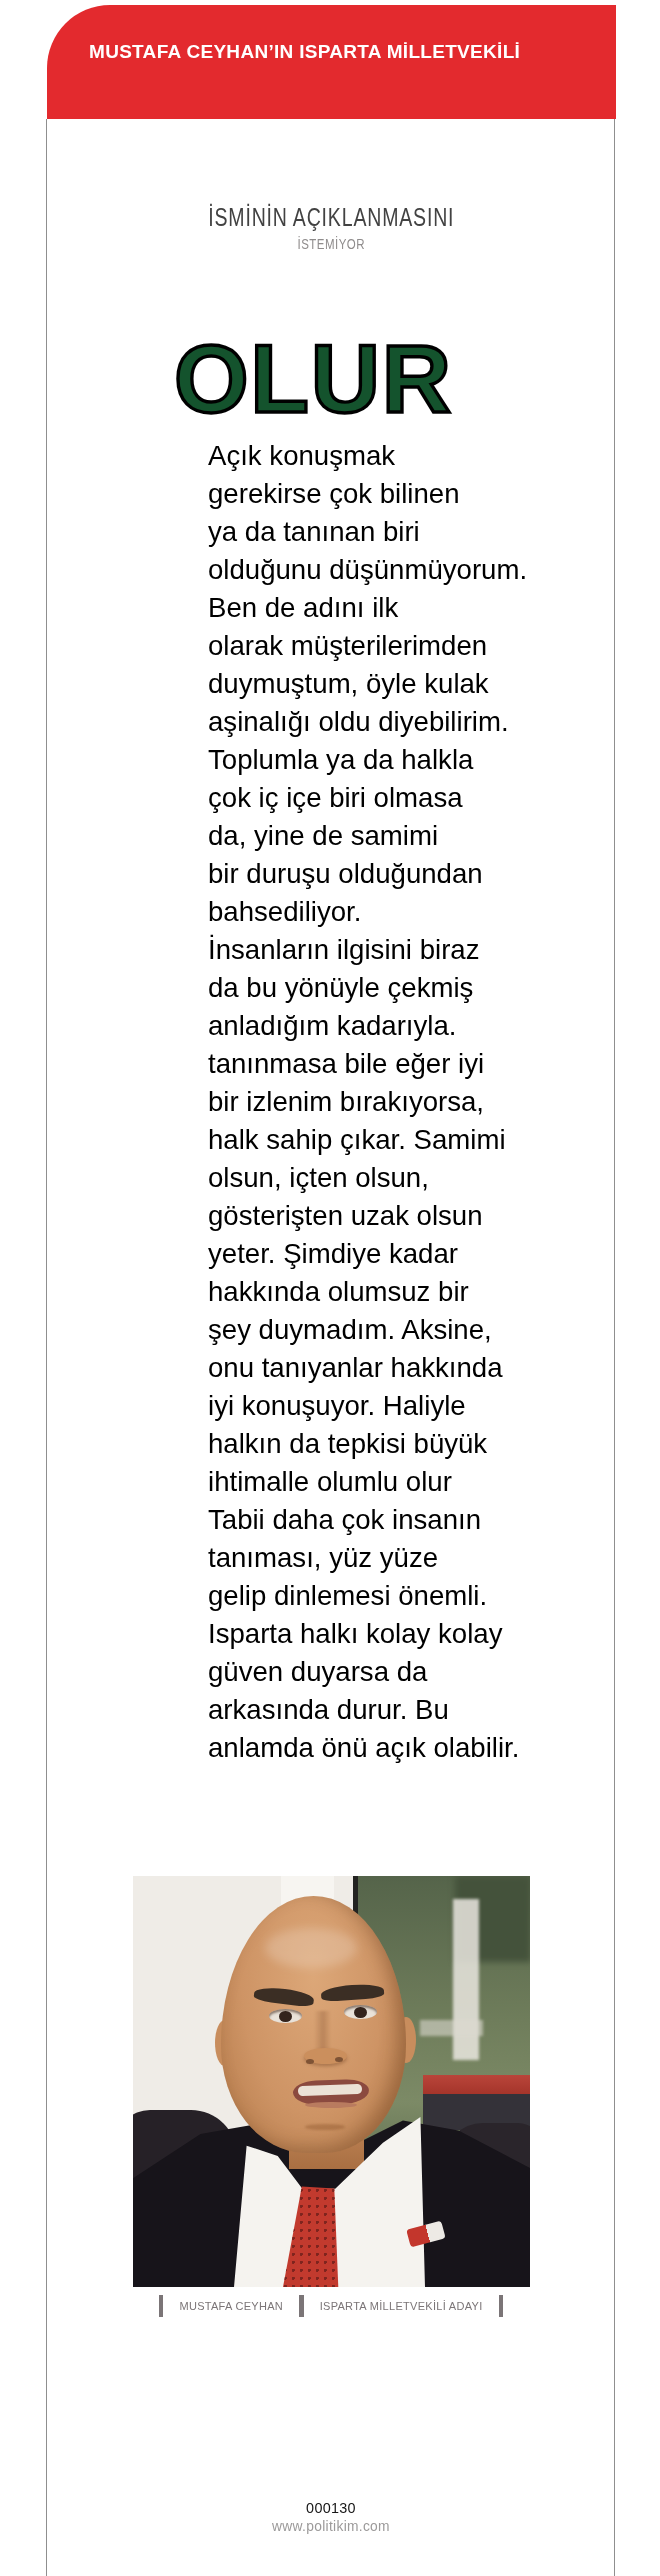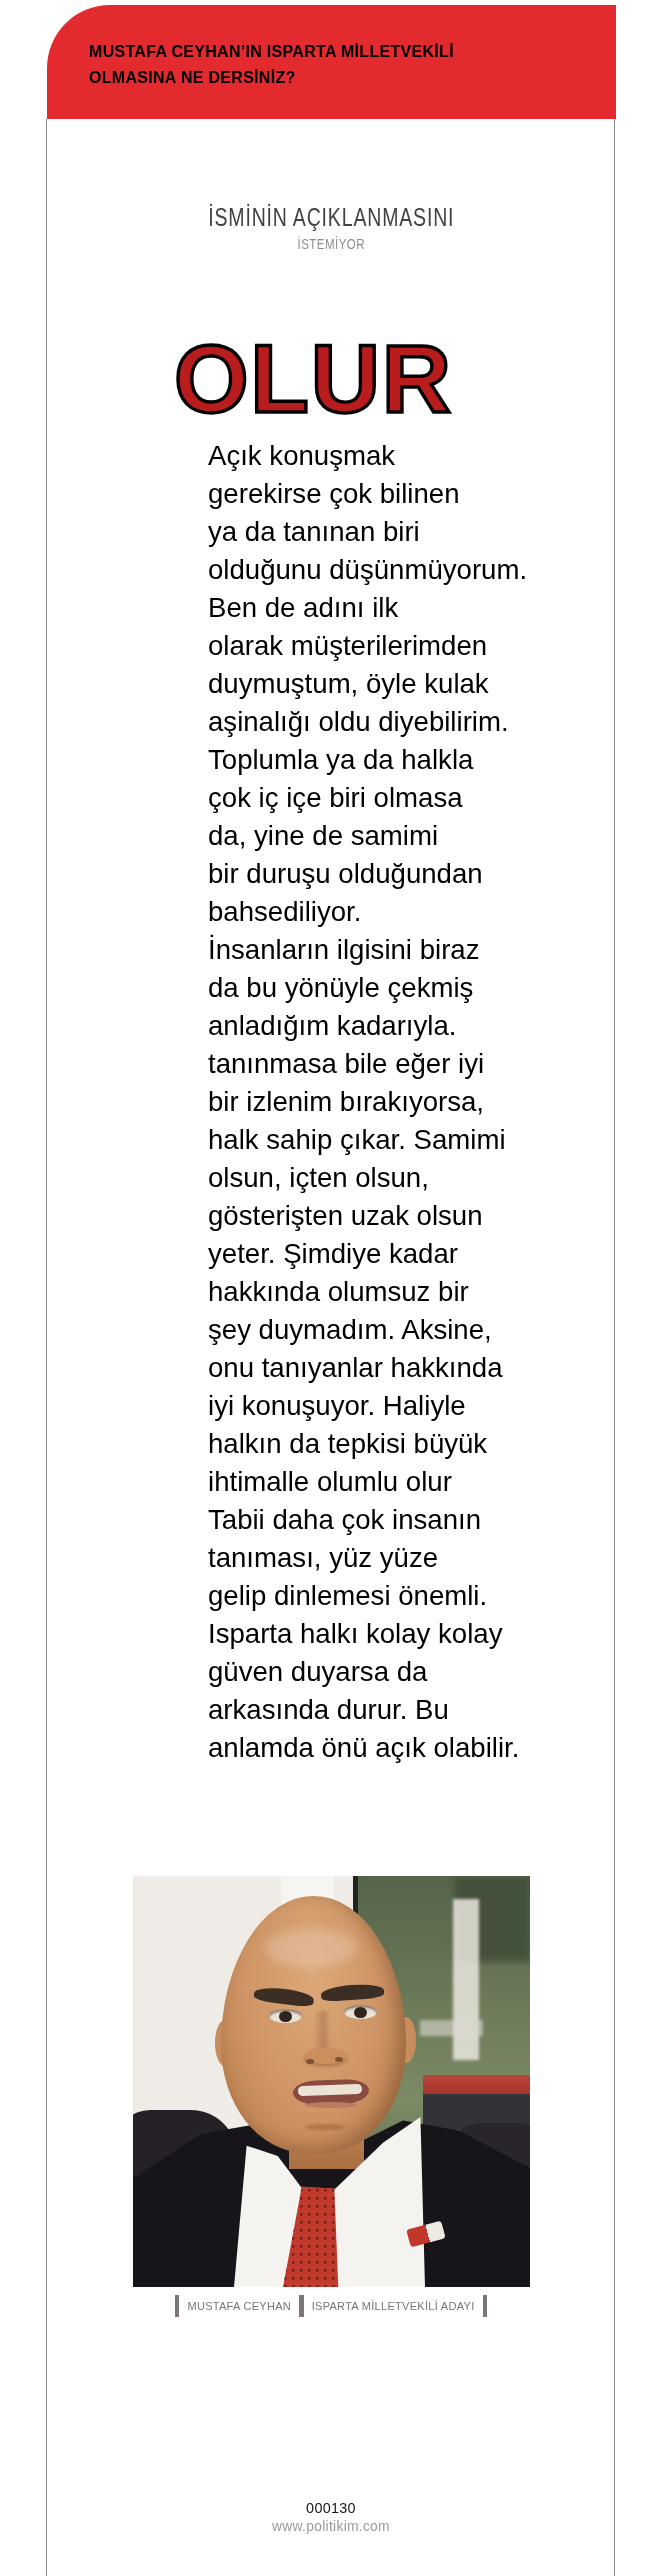--- a/index.html
+++ b/index.html
@@ -7,34 +7,34 @@
           font-family:"Liberation Sans",sans-serif;}
 
   
   .rule{position:absolute;top:119px;bottom:0;width:1.1px;background:#8f8f8f;}
   .rule-left{left:46px;}
   .rule-right{left:614px;}
 
   
   .banner{position:absolute;left:47px;top:4.6px;width:569px;height:114px;background:#E32A2E;
           border-radius:63px 0 0 0;box-sizing:border-box;padding:34px 23px 0 42px;}
-  .banner-line{color:#000000;font-weight:bold;font-size:16px;line-height:26px;letter-spacing:0.3px;}
+  .banner-line{color:#ffffff;font-weight:bold;font-size:19px;line-height:26px;letter-spacing:0.3px;}
 
   
   .subhead-wrap{position:absolute;left:47px;width:568px;text-align:center;}
   .subhead1{top:204px;}
   .subhead1 .stretch{display:inline-block;transform:scaleX(.74);transform-origin:center;
         font-size:26.4px;line-height:27.6px;color:#424242;letter-spacing:1.1px;font-weight:400;}
   .subhead2{top:237px;}
   .subhead2 .stretch{display:inline-block;transform:scaleX(.80);transform-origin:center;
         font-size:14.4px;line-height:15.5px;color:#8F8C8C;letter-spacing:0.6px;}
 
   
   .answer{position:absolute;left:174px;top:331px;font-size:96px;line-height:96px;
-          font-weight:bold;color:#b91c1c;letter-spacing:1.7px;-webkit-text-stroke:3.4px #000;}
+          font-weight:bold;color:#14532d;letter-spacing:1.7px;-webkit-text-stroke:3.4px #000;}
 
   
   .para{position:absolute;left:208px;top:437px;}
   .para-line{font-size:27.6px;line-height:38px;color:#000;white-space:nowrap;}
 
   
   .photo{position:absolute;left:133px;top:1876px;width:397px;height:411px;overflow:hidden;background:#EFECE7;}
   .photo *{position:absolute;}
   .ph-wall{left:0;top:0;width:225px;height:411px;background:#EFECE7;z-index:1;}
   .ph-wall-frame{left:148px;top:0;width:53px;height:52px;background:#F7F5F1;z-index:2;}
@@ -86,41 +86,40 @@
   .ph-nostril-left{left:173px;top:183px;}
   .ph-nostril-right{left:202px;top:181px;}
   .ph-mouth{left:160px;top:204px;width:76px;height:25px;background:#8B4A3F;z-index:11;
       border-radius:40% 40% 50% 50% / 60% 60% 70% 70%;transform:rotate(-2deg);}
   .ph-teeth{left:165px;top:209px;width:64px;height:10.3px;background:#EBE2D6;border-radius:4.6px;z-index:12;transform:rotate(-2deg);}
   .ph-lip{left:172px;top:226px;width:52px;height:6.3px;background:#B97B5F;border-radius:50%;z-index:12;}
   .ph-chin{left:172px;top:248px;width:40px;height:5.7px;background:rgba(130,75,35,.35);border-radius:50%;filter:blur(1.1px);z-index:12;}
 
   
   .caption{position:absolute;left:47px;top:2295px;width:568px;display:flex;justify-content:center;
-           align-items:center;gap:8px;}
+           align-items:center;gap:16px;}
   .cap-bar{width:4.6px;height:22px;background:#7B7577;}
   .cap-text{font-size:11px;color:#7B7577;letter-spacing:0.3px;white-space:nowrap;}
 
   
   .footer-code{position:absolute;left:47px;top:2500px;width:568px;text-align:center;
                font-size:14.4px;color:#161616;letter-spacing:0.3px;}
   .footer-site{position:absolute;left:47px;top:2519px;width:568px;text-align:center;
                font-size:13.8px;color:#9C9A9A;letter-spacing:0.3px;}
 </style>
 </head>
 <body>
 
 <div class="canvas">
 
   <div class="rule rule-left"></div>
   <div class="rule rule-right"></div>
 
   <div class="banner">
     <div class="banner-line">MUSTAFA CEYHAN’IN ISPARTA MİLLETVEKİLİ</div>
-    <div class="banner-line">OLMASINA NE DERSİNİZ?</div>
   </div>
 
   <div class="subhead-wrap subhead1">
     <span class="stretch">İSMİNİN AÇIKLANMASINI</span>
   </div>
   <div class="subhead-wrap subhead2">
     <span class="stretch">İSTEMİYOR</span>
   </div>
 
   <div class="answer">OLUR</div>

